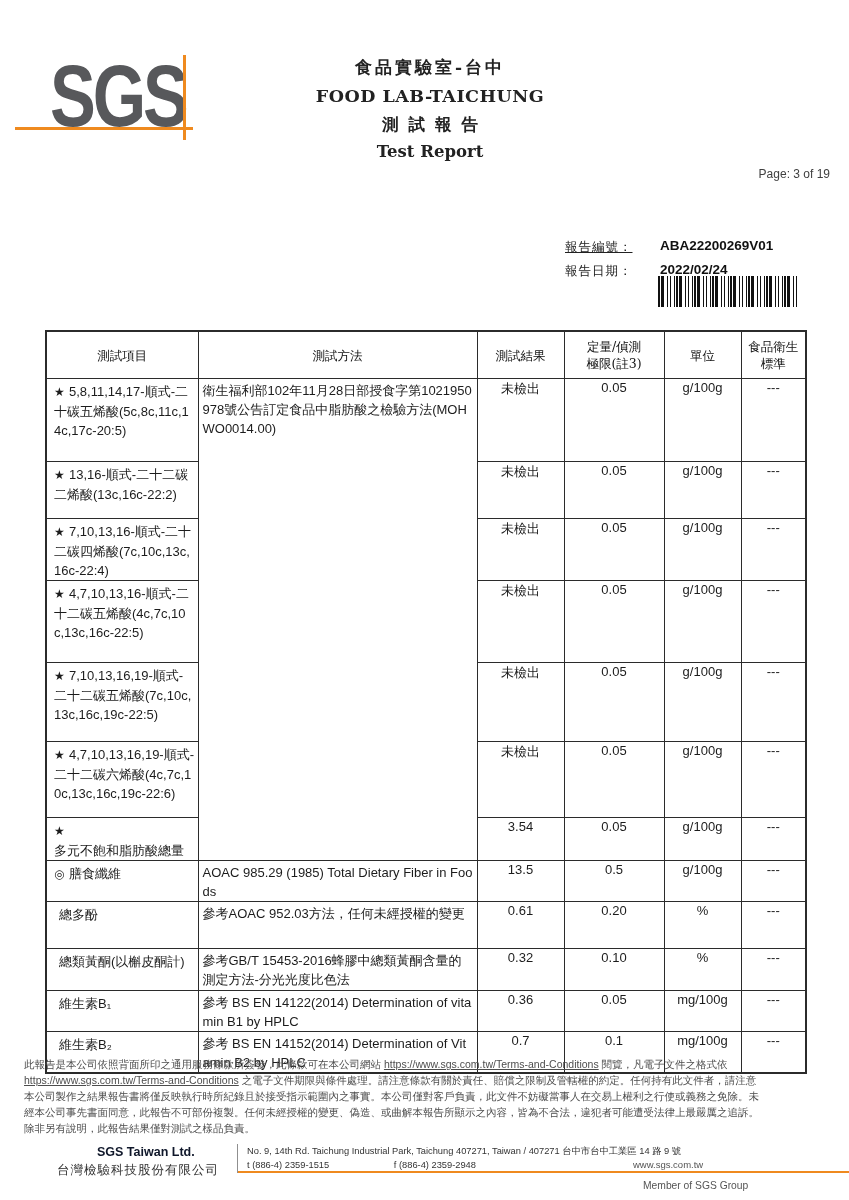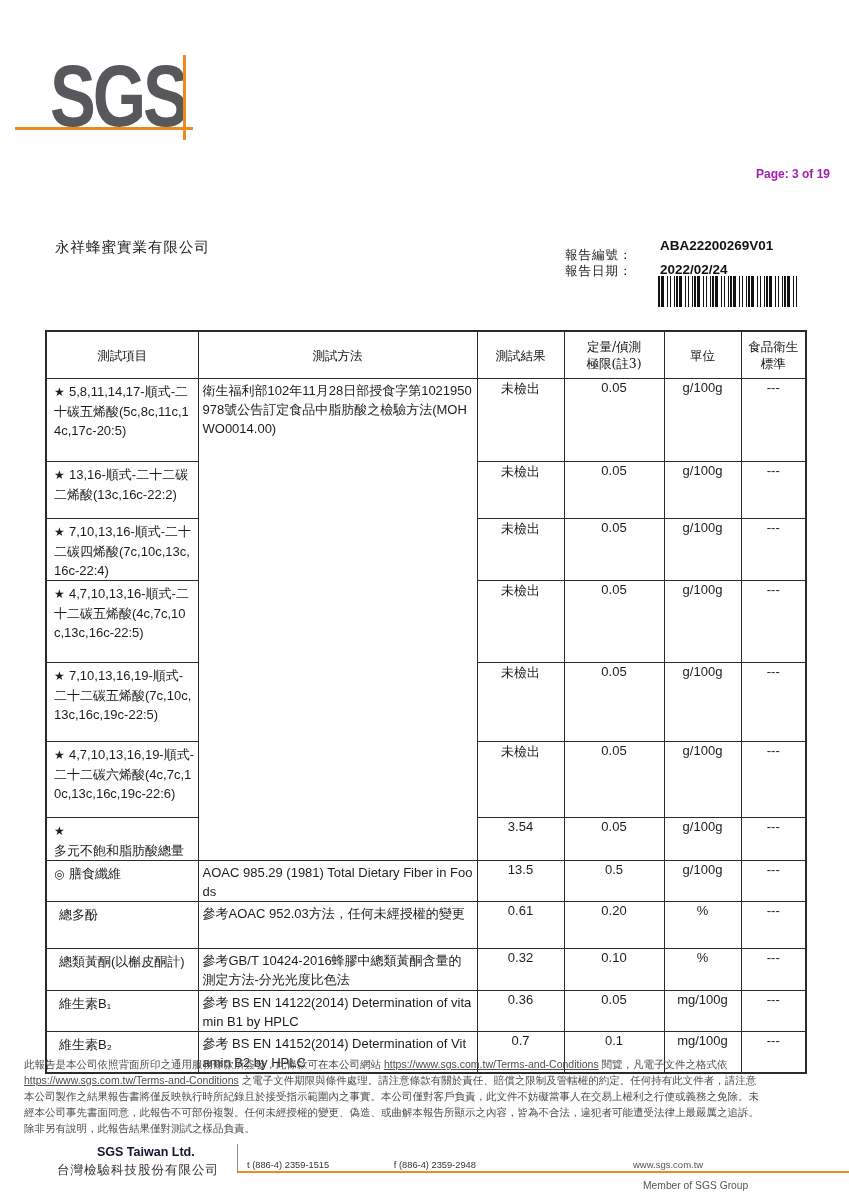--- a/index.html
+++ b/index.html
@@ -14,29 +14,29 @@
   .cross-v{position:absolute;left:183px;top:55px;width:3px;height:85px;background:#ef8a1f;}
 
   
   .titleblock{position:absolute;left:280px;top:56px;width:300px;text-align:center;
               font-family:"DejaVu Serif","Liberation Serif",serif;font-weight:bold;color:#222;}
   .t-zh1{font-size:17px;letter-spacing:3px;}
   .t-en1{font-size:17.5px;margin-top:7px;letter-spacing:0.5px;}
   .t-zh2{font-size:16.5px;margin-top:8px;letter-spacing:10px;text-indent:10px;}
   .t-en2{font-size:16.5px;margin-top:6px;}
 
-  .page-label{position:absolute;right:19px;top:167px;font-size:12px;color:#a21caf;font-weight:bold;}
+  .page-label{position:absolute;right:19px;top:167px;font-size:12px;color:#404040;}
 
   
   .client{position:absolute;left:55px;top:234px;font-family:"DejaVu Serif","Liberation Serif",serif;
           font-size:14.5px;color:#222;line-height:26px;letter-spacing:1px;}
   .rep-label{position:absolute;font-family:"DejaVu Serif","Liberation Serif",serif;
              font-size:12.5px;color:#222;letter-spacing:1px;}
   .rep-value{position:absolute;font-size:13.5px;font-weight:bold;color:#111;}
-  .lbl1{left:565px;top:247px;} .lbl2{left:565px;top:263px;}
+  .lbl1{left:565px;top:239px;text-decoration:underline;} .lbl2{left:565px;top:263px;}
   .val1{left:660px;top:238px;} .val2{left:660px;top:262px;}
   .barcode{position:absolute;left:658px;top:276px;width:141px;height:31px;
            background:repeating-linear-gradient(90deg,
              #111 0 2px,#fff 2px 3px,#111 3px 6px,#fff 6px 9px,
              #111 9px 10px,#fff 10px 12px,#111 12px 13px,#fff 13px 16px,
              #111 16px 17px,#fff 17px 18px);}
 
   
   table.report{position:absolute;left:45px;top:330px;width:760px;border-collapse:collapse;
                table-layout:fixed;border:2px solid #2b2b2b;}
@@ -75,24 +75,29 @@
 </style>
 </head>
 <body>
 
 <div class="page">
 
   <div class="logo-text">SGS</div>
   <div class="cross-h"></div>
   <div class="cross-v"></div>
 
+  <div class="titleblock">
+    <div class="t-zh1">食品實驗室-台中</div>
+    <div class="t-en1">FOOD LAB-TAICHUNG</div>
+    <div class="t-zh2">測試報告</div>
+    <div class="t-en2">Test Report</div>
+  </div>
   <div class="page-label">Page: 3 of 19</div>
 
   <div class="client">
-    <div>永祥蜂蜜實業有限公司</div>
   </div>
   <div class="rep-label lbl1">報告編號：</div>
   <div class="rep-value val1">ABA22200269V01</div>
   <div class="rep-label lbl2">報告日期：</div>
   <div class="rep-value val2">2022/02/24</div>
   <div class="barcode"></div>
 
   <table class="report">
     <colgroup>
       <col style="width:152px">
@@ -160,37 +165,37 @@
       </tr>
       <tr class="r6">
         <td class="item"><span class="mk">★</span><span class="it">多元不飽和脂肪酸總量</span></td>
         <td class="c">3.54</td>
         <td class="c">0.05</td>
         <td class="c">g/100g</td>
         <td class="c">---</td>
       </tr>
       <tr class="r7">
         <td class="item"><span class="mk">◎</span><span class="it">膳食纖維</span></td>
-        <td class="method">AOAC 985.29 (1981) Total Dietary Fiber in Foods</td>
+        <td class="method">AOAC 985.29 (1985) Total Dietary Fiber in Foods</td>
         <td class="c">13.5</td>
         <td class="c">0.5</td>
         <td class="c">g/100g</td>
         <td class="c">---</td>
       </tr>
       <tr class="r8 nomk">
         <td class="item"><span class="mk"></span><span class="it">總多酚</span></td>
         <td class="method">參考AOAC 952.03方法，任何未經授權的變更</td>
         <td class="c">0.61</td>
         <td class="c">0.20</td>
         <td class="c">%</td>
         <td class="c">---</td>
       </tr>
       <tr class="r9 nomk">
         <td class="item"><span class="mk"></span><span class="it">總類黃酮(以槲皮酮計)</span></td>
-        <td class="method">參考GB/T 10424-2016蜂膠中總類黃酮含量的測定方法-分光光度比色法</td>
+        <td class="method">參考GB/T 15453-2016蜂膠中總類黃酮含量的測定方法-分光光度比色法</td>
         <td class="c">0.32</td>
         <td class="c">0.10</td>
         <td class="c">%</td>
         <td class="c">---</td>
       </tr>
       <tr class="r10 nomk">
         <td class="item"><span class="mk"></span><span class="it">維生素B₁</span></td>
         <td class="method">參考 BS EN 14122(2014) Determination of vitamin B1 by HPLC</td>
         <td class="c">0.36</td>
         <td class="c">0.05</td>
@@ -212,20 +217,21 @@
     <div><span>此報告是本公司依照背面所印之通用服務條款所簽發，此條款可在本公司網站 </span><span class="url">https://www.sgs.com.tw/Terms-and-Conditions</span><span> 閱覽，凡電子文件之格式依</span></div>
     <div><span class="url">https://www.sgs.com.tw/Terms-and-Conditions</span><span> 之電子文件期限與條件處理。請注意條款有關於責任、賠償之限制及管轄權的約定。任何持有此文件者，請注意</span></div>
     <div>本公司製作之結果報告書將僅反映執行時所紀錄且於接受指示範圍內之事實。本公司僅對客戶負責，此文件不妨礙當事人在交易上權利之行使或義務之免除。未</div>
     <div>經本公司事先書面同意，此報告不可部份複製。任何未經授權的變更、偽造、或曲解本報告所顯示之內容，皆為不合法，違犯者可能遭受法律上最嚴厲之追訴。</div>
     <div>除非另有說明，此報告結果僅對測試之樣品負責。</div>
   </div>
 
   <div class="f-en">SGS Taiwan Ltd.</div>
   <div class="f-zh">台灣檢驗科技股份有限公司</div>
   <div class="f-vline"></div>
+  <div class="f-addr">No. 9, 14th Rd. Taichung Industrial Park, Taichung 407271, Taiwan / 407271 台中市台中工業區 14 路 9 號</div>
   <div class="f-phone">
     <span>t (886-4) 2359-1515</span>
     <span class="fax">f (886-4) 2359-2948</span>
   </div>
   <div class="f-web">www.sgs.com.tw</div>
   <div class="f-hline"></div>
   <div class="f-member">Member of SGS Group</div>
 
 </div>
 

